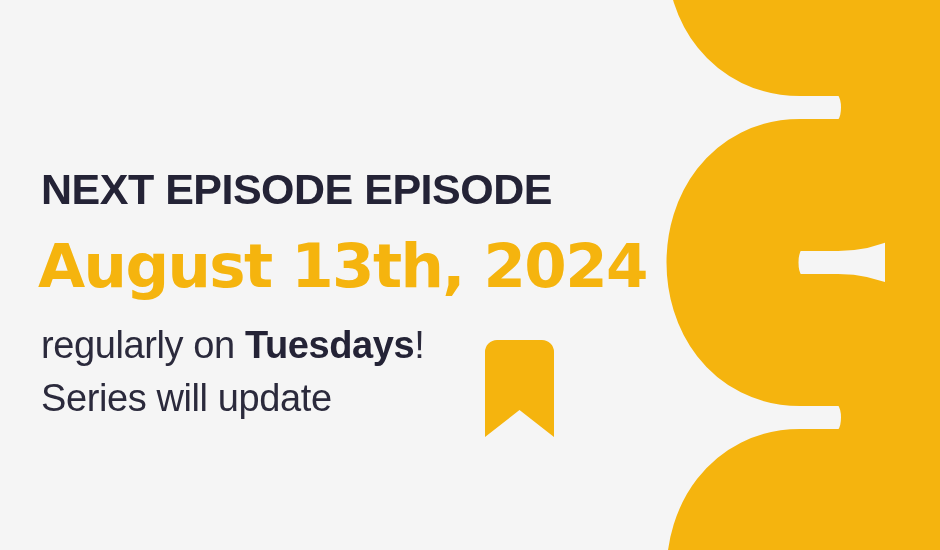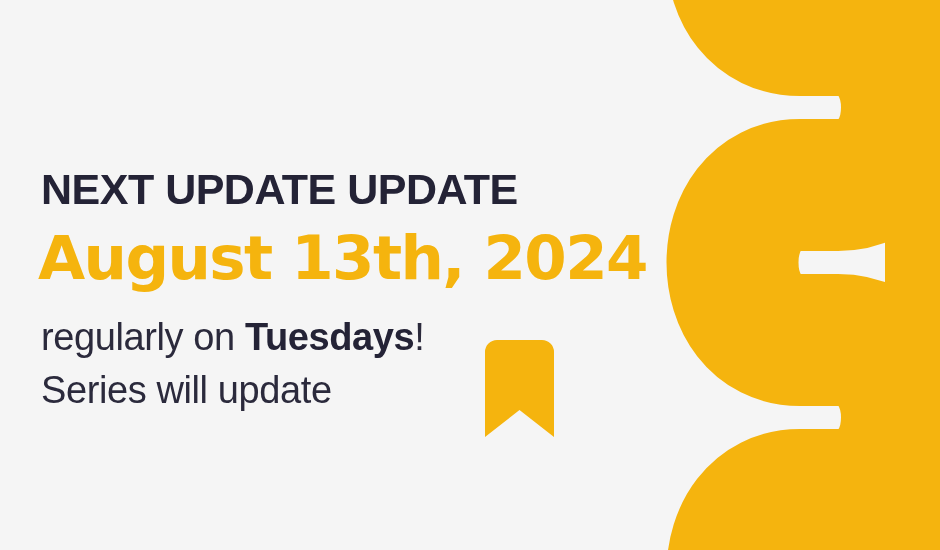--- a/index.html
+++ b/index.html
@@ -54,21 +54,21 @@
     white-space: nowrap;
   }
 
   #date-heading {
     color: #F5B40E;
     font-family: "DejaVu Sans", sans-serif;
     font-weight: bold;
     font-size: 61px;
     line-height: 1.06;
     letter-spacing: -1.6px;
-    margin: 14px 0 0 -3px;
+    margin: 22px 0 0 -3px;
     white-space: nowrap;
   }
 
   #subtitle-block {
     margin-top: 20px;
     color: #2B2A3C;
     font-family: "Liberation Sans", sans-serif;
     font-weight: normal;
     font-size: 38px;
     line-height: 1.42;
@@ -209,21 +209,21 @@
                  C 330 340 330 495 238 495
                  L 200 495
                  C 110 495 110 650 200 650
                  L 420 650 Z" fill="none" stroke="#F5B40E" stroke-width="132" stroke-linecap="round" stroke-linejoin="round"></path>
         <rect x="285" y="-20" width="80" height="590" fill="#F5B40E"></rect>
       </g>
     </svg>
   </div>
 
   <div id="content">
-    <div id="eyebrow-heading" style="color: rgb(36, 35, 54);">NEXT UPDATE UPDATE</div>
+    <div id="eyebrow-heading" style="color: rgb(36, 35, 54);">NEXT EPISODE EPISODE</div>
 
     <div id="date-heading" style="color: rgb(245, 180, 14);">August 13th, 2024</div>
 
     <div id="subtitle-block" style="color: rgb(43, 42, 60);">
       <span class="subtitle-line"><span>regularly on </span><span class="subtitle-strong">Tuesdays</span><span>!</span></span>
       <span class="subtitle-line">Series will update</span>
     </div>
   </div>
 
   <div id="bookmark-icon">

